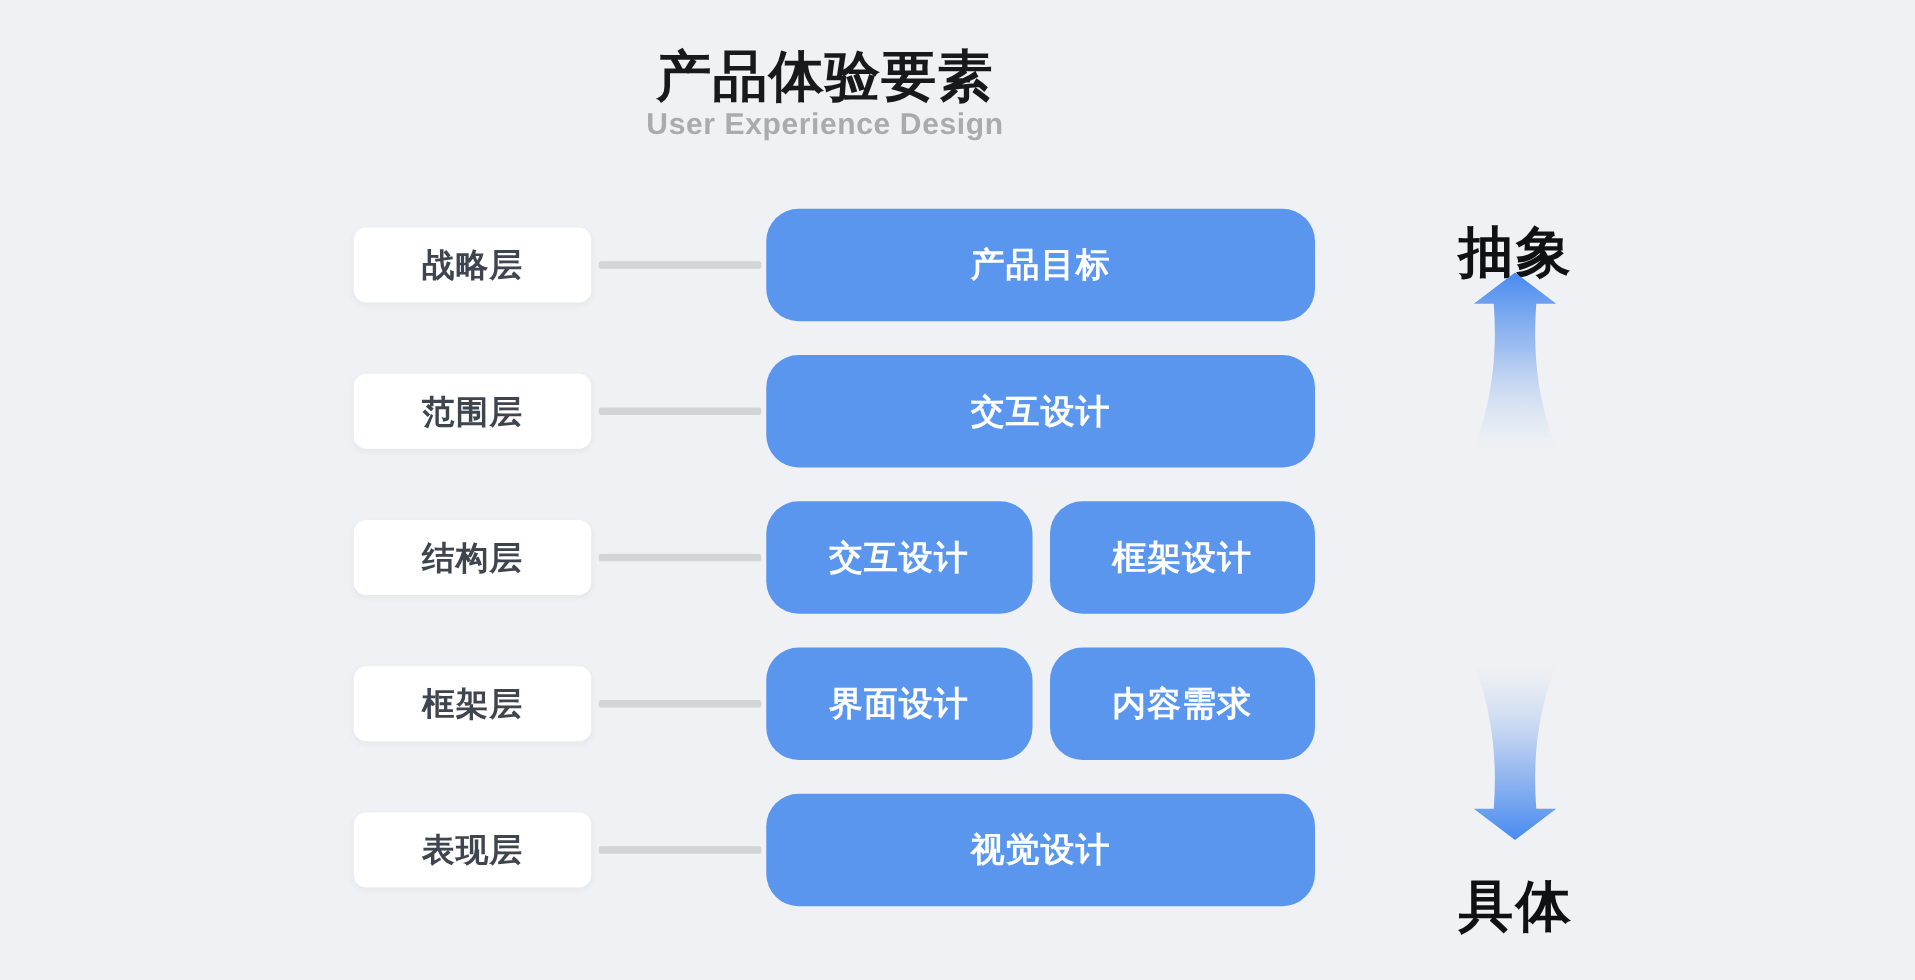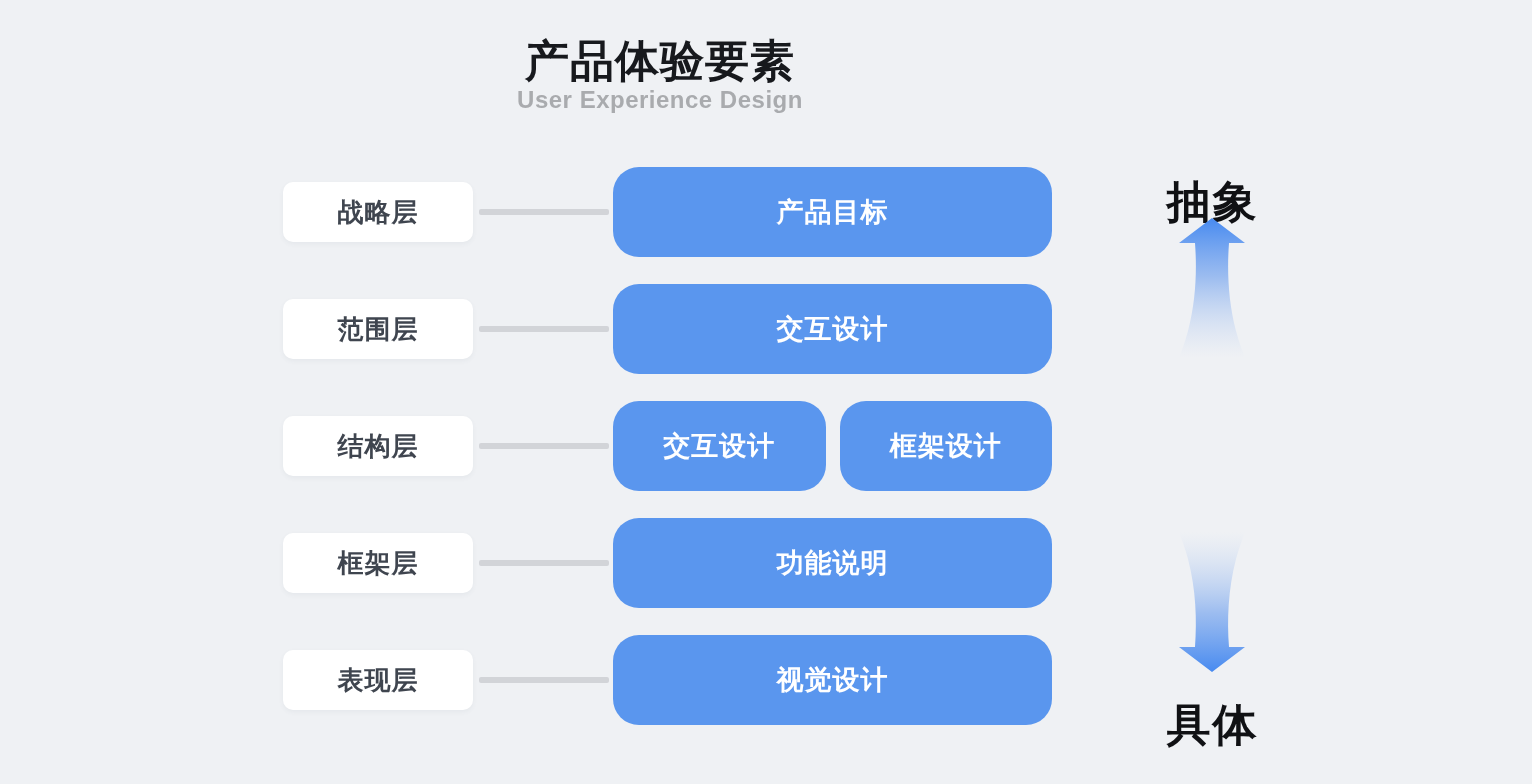--- a/index.html
+++ b/index.html
@@ -159,21 +159,22 @@
       <div class="cards">
         <div class="card">交互设计</div>
         <div class="card">框架设计</div>
       </div>
     </div>
 
     <div class="row">
       <div class="layer-box">框架层</div>
       <div class="connector"></div>
       <div class="cards">
-        <div class="card">功能说明</div>
+        <div class="card">界面设计</div>
+        <div class="card">内容需求</div>
       </div>
     </div>
 
     <div class="row">
       <div class="layer-box">表现层</div>
       <div class="connector"></div>
       <div class="cards">
         <div class="card">视觉设计</div>
       </div>
     </div>

